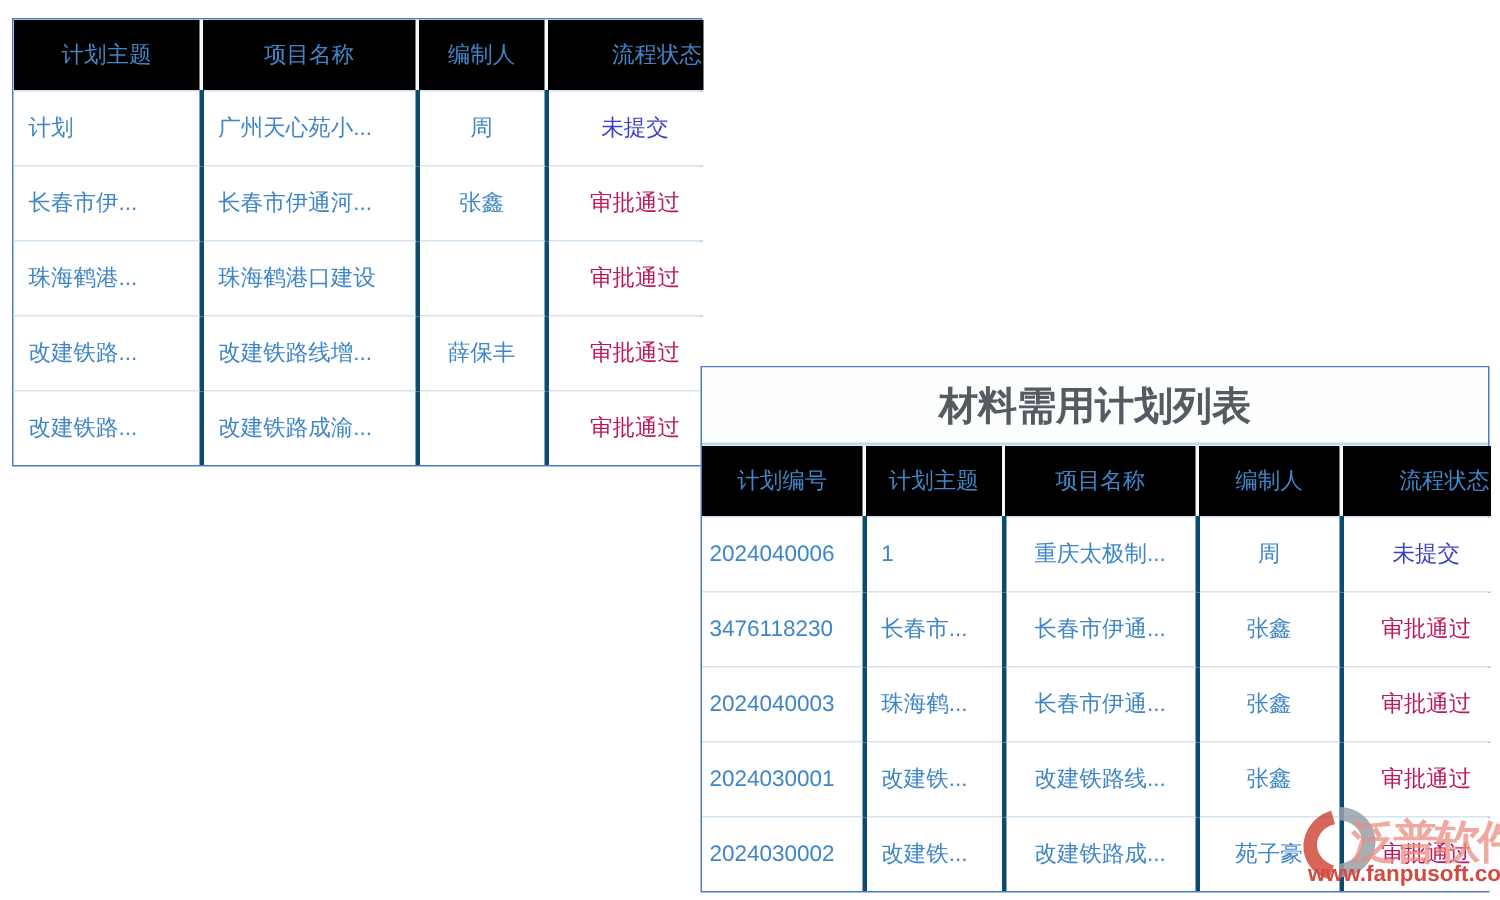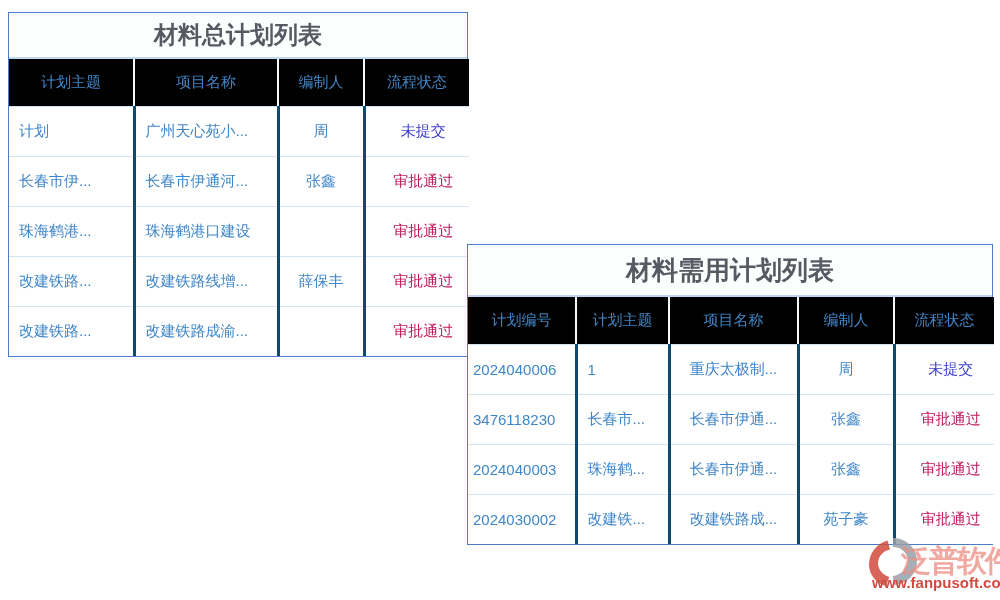--- a/index.html
+++ b/index.html
@@ -20,21 +20,21 @@
     overflow:hidden;white-space:nowrap;
   }
   #card-total .card-title{height:44px;line-height:44px;font-size:24px;}
   #card-required .card-title{height:50px;line-height:50px;font-size:26px;}
   table{border-collapse:collapse;width:100%;table-layout:fixed;}
   th{
     background:#000000;color:#4186c6;font-weight:normal;font-size:15px;
     height:45px;border-right:2px solid #f4f9fd;border-bottom:1px solid #cfe2f3;
     overflow:hidden;white-space:nowrap;
   }
-  th:last-child{border-right:none;}
+  th:last-child{border-right:none;text-align:right;}
   td{
     height:47px;font-size:15px;color:#3f86c9;background:#fff;
     border-right:3px solid #0c4a6e;border-bottom:1px solid #d4e4f2;
     overflow:hidden;white-space:nowrap;
   }
   td:last-child{border-right:none;padding-left:13px;}
   tr:last-child td{border-bottom:none;}
   .al{text-align:left;padding-left:10px;}
   .al-sm{text-align:left;padding-left:5px;}
   .ac{text-align:center;}
@@ -49,21 +49,20 @@
   }
   .wm-url{
     position:absolute;left:872px;top:574px;z-index:5;
     font-size:15px;font-weight:bold;color:#d24a42;white-space:nowrap;
   }
 </style>
 </head>
 <body>
 
 <section class="card" id="card-total">
-  <div class="card-title">材料总计划列表</div>
   <table>
     <colgroup>
         <col style="width:125px">
         <col style="width:144px">
         <col style="width:86px">
         <col style="width:105px">
       </colgroup>
     <thead>
       <tr>
         <th class="ac">计划主题</th>
@@ -142,20 +141,27 @@
         <td class="ac st-approved">审批通过</td>
       </tr>
       <tr>
         <td class="al-sm">2024040003</td>
         <td class="al">珠海鹤...</td>
         <td class="ac">长春市伊通...</td>
         <td class="ac">张鑫</td>
         <td class="ac st-approved">审批通过</td>
       </tr>
       <tr>
+        <td class="al-sm">2024030001</td>
+        <td class="al">改建铁...</td>
+        <td class="ac">改建铁路线...</td>
+        <td class="ac">张鑫</td>
+        <td class="ac st-approved">审批通过</td>
+      </tr>
+      <tr>
         <td class="al-sm">2024030002</td>
         <td class="al">改建铁...</td>
         <td class="ac">改建铁路成...</td>
         <td class="ac">苑子豪</td>
         <td class="ac st-approved">审批通过</td>
       </tr>
     </tbody>
   </table>
 </section>
 

